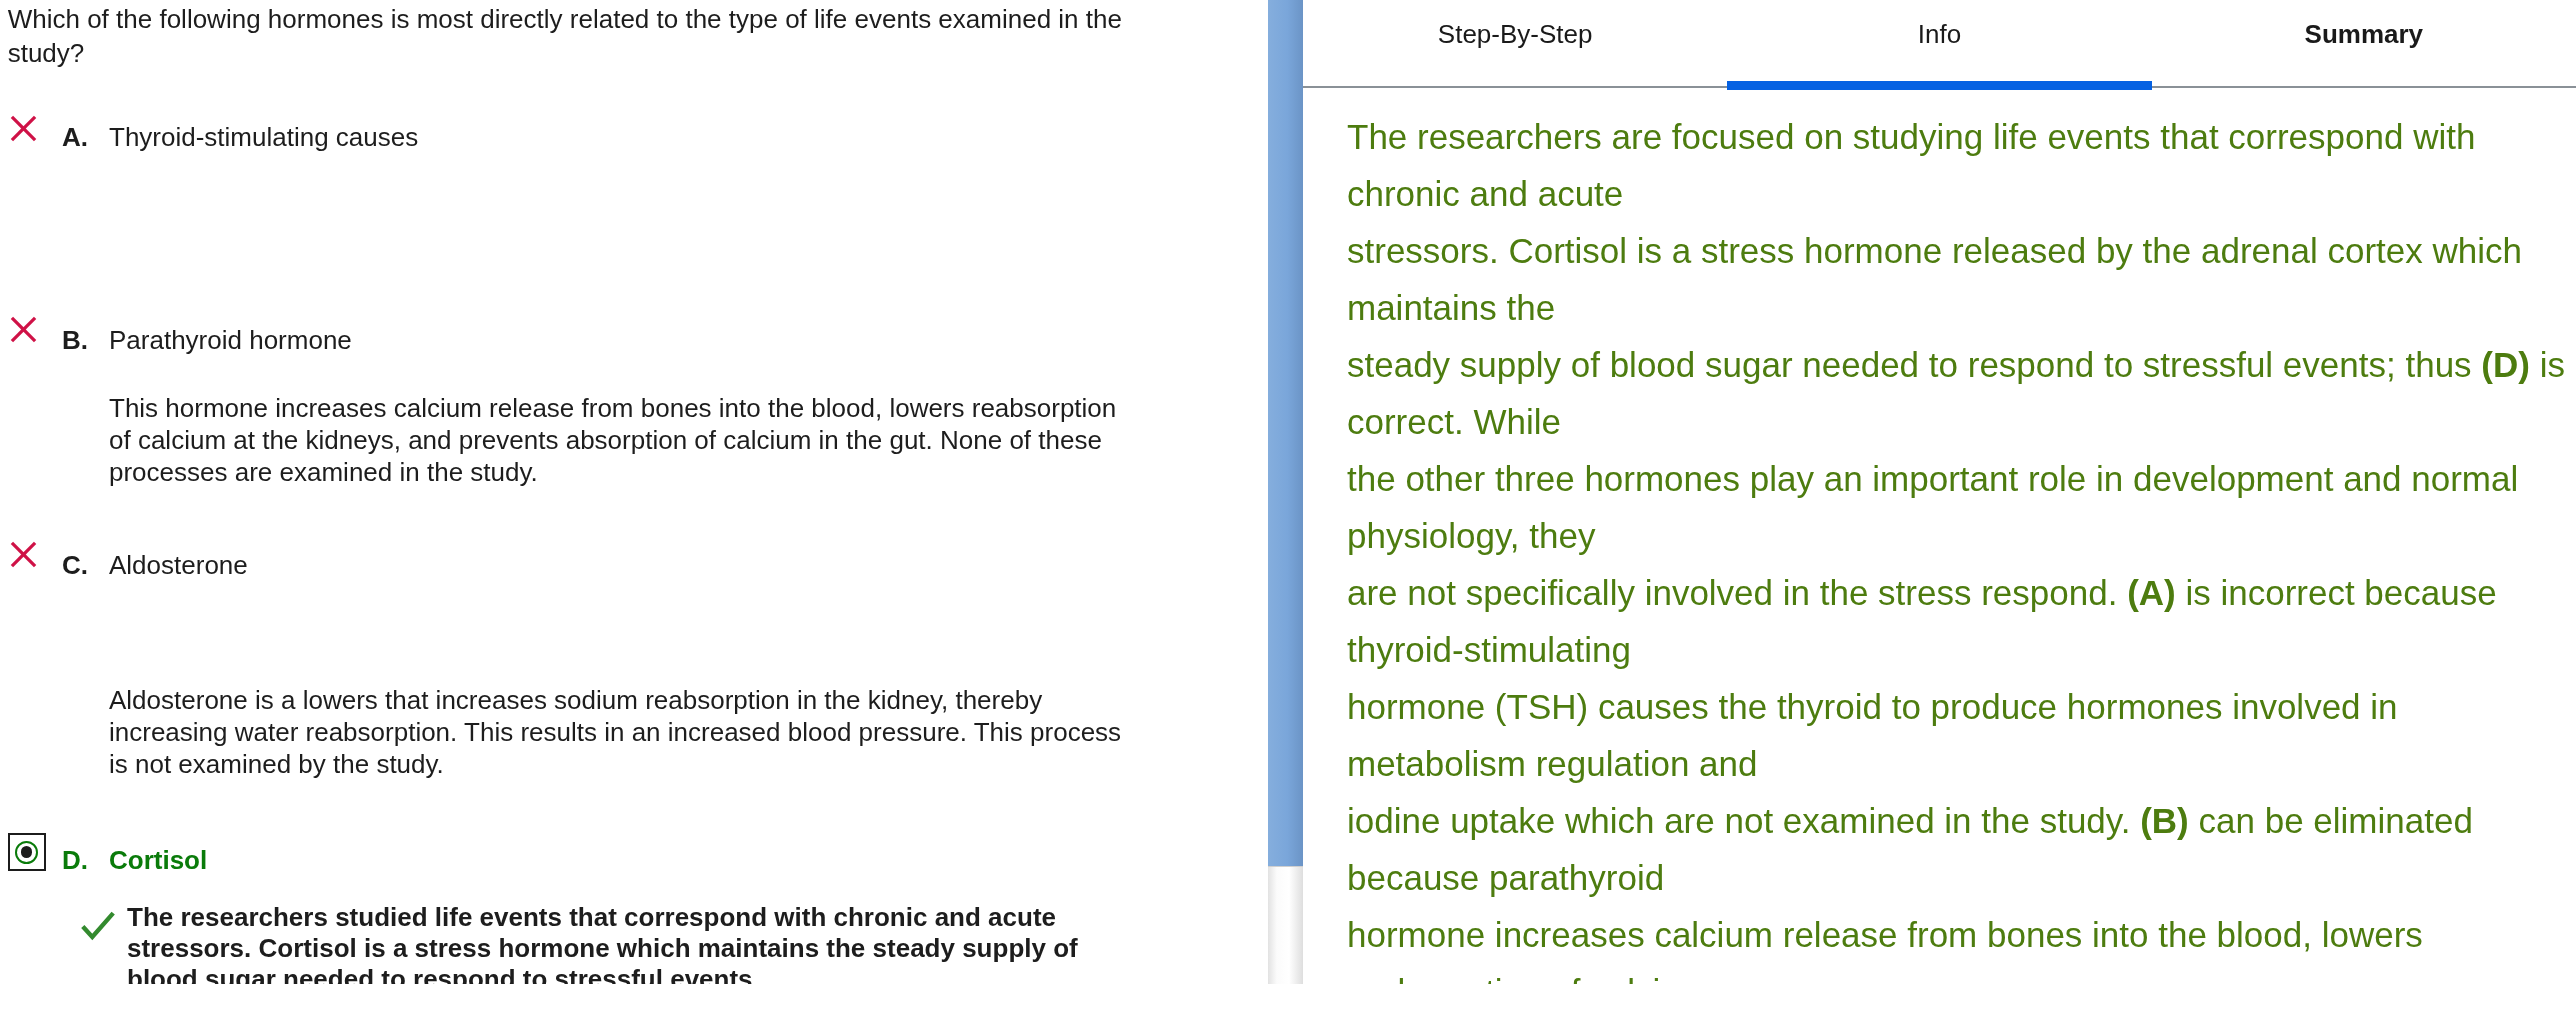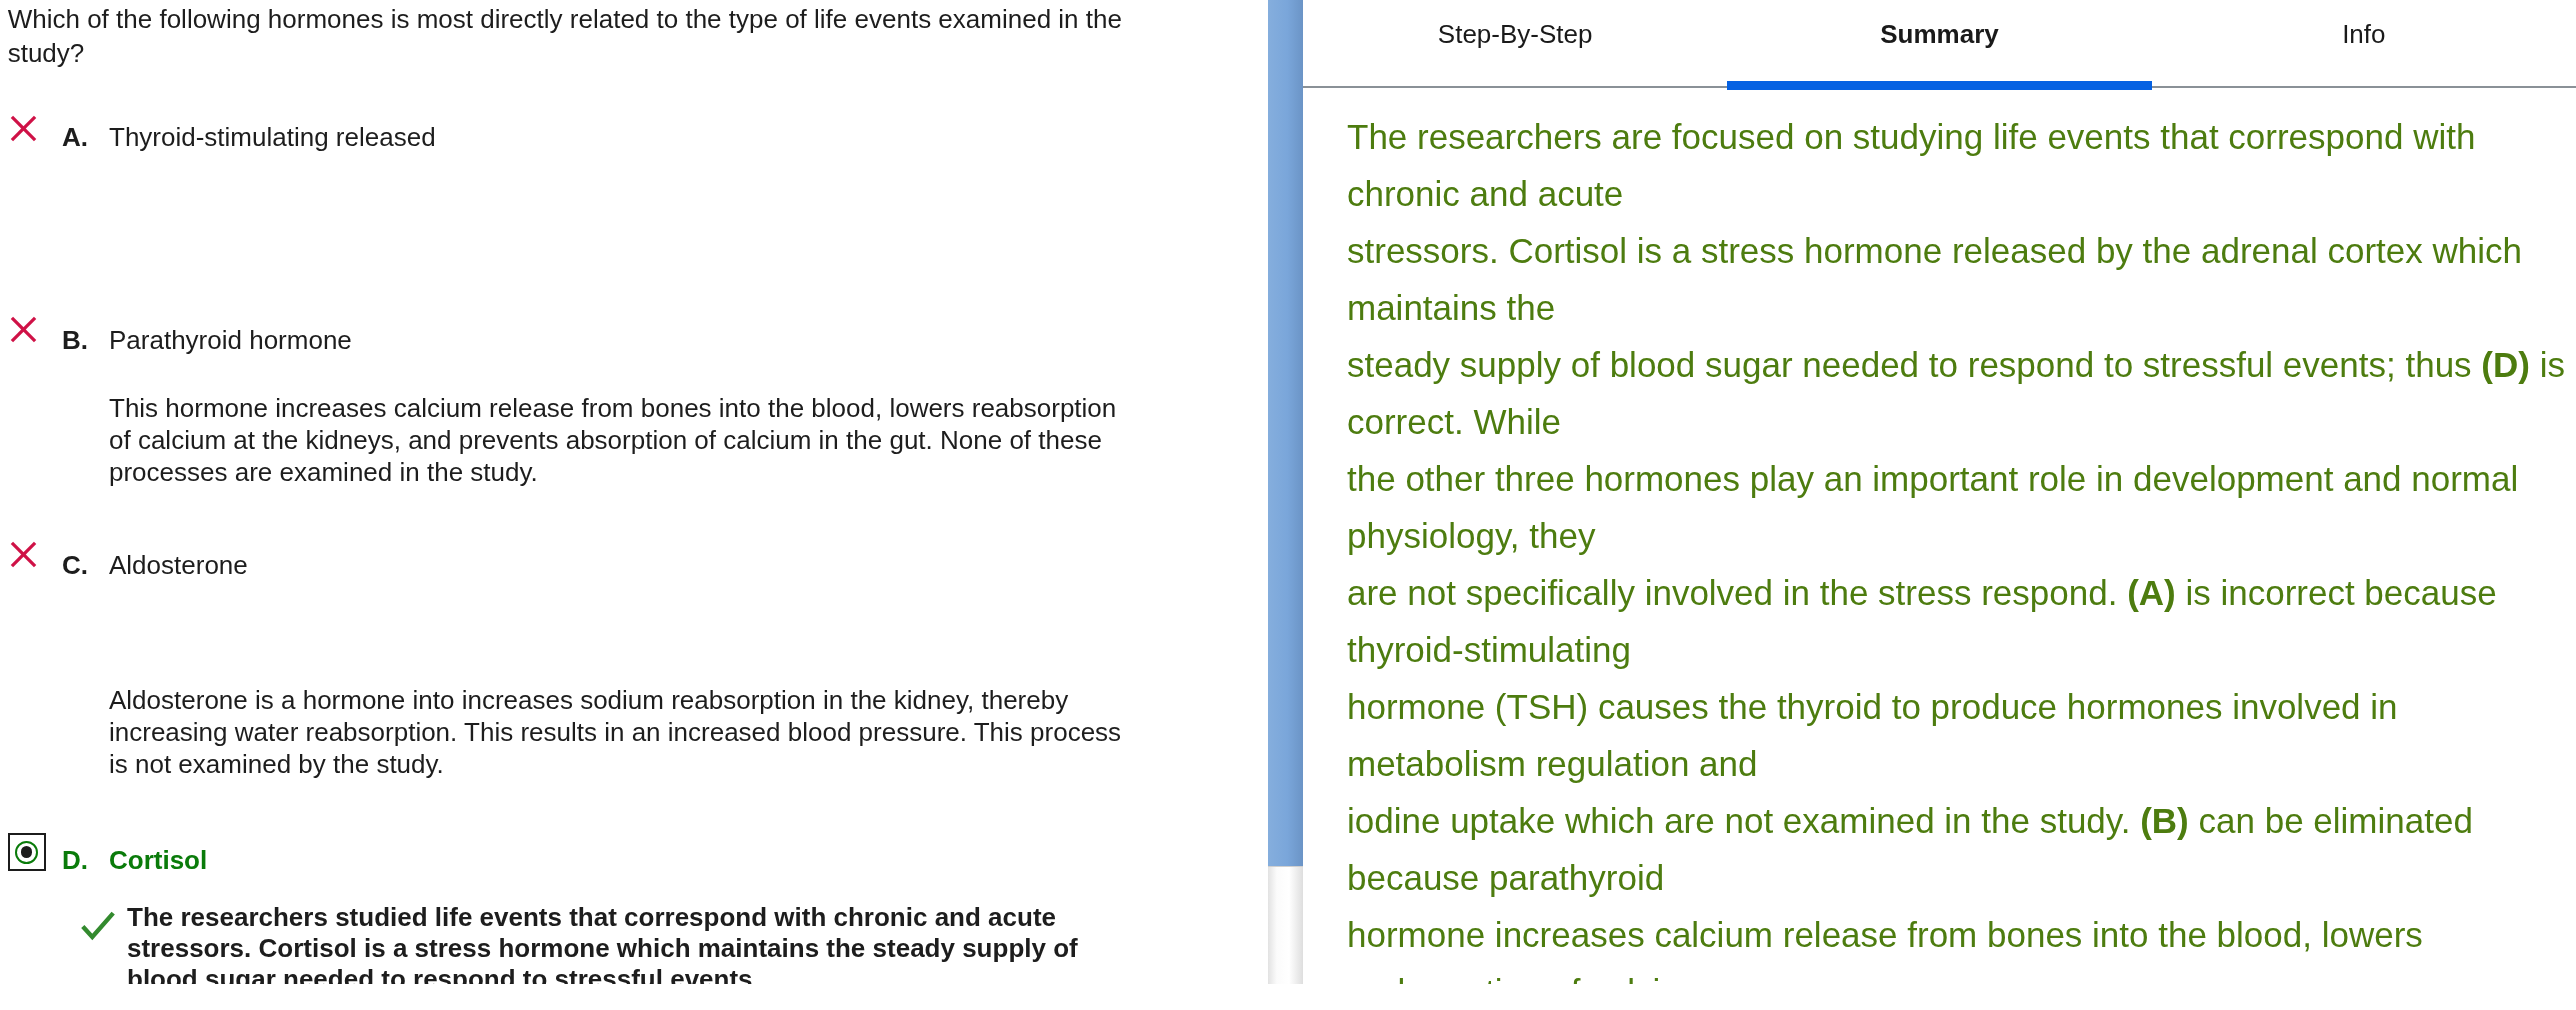--- a/index.html
+++ b/index.html
@@ -87,21 +87,21 @@
 
     <div class="question">Which of the following hormones is most directly related to the type of life events examined in the
 study?</div>
 
     <div class="opt-row" style="top:112px;">
       <svg class="x-icon" style="top:1.9px;" viewBox="0 0 30 30">
         <line x1="3" y1="3" x2="27" y2="27" stroke="#cf1146" stroke-width="3.4"></line>
         <line x1="27" y1="3" x2="3" y2="27" stroke="#cf1146" stroke-width="3.4"></line>
       </svg>
       <span class="opt-letter" style="top:9.6px;">A.</span>
-      <span class="opt-label" style="top:9.6px;">Thyroid-stimulating released</span>
+      <span class="opt-label" style="top:9.6px;">Thyroid-stimulating causes</span>
     </div>
 
     <div class="opt-row" style="top:313px;">
       <svg class="x-icon" style="top:1.9px;" viewBox="0 0 30 30">
         <line x1="3" y1="3" x2="27" y2="27" stroke="#cf1146" stroke-width="3.4"></line>
         <line x1="27" y1="3" x2="3" y2="27" stroke="#cf1146" stroke-width="3.4"></line>
       </svg>
       <span class="opt-letter" style="top:11.5px;">B.</span>
       <span class="opt-label" style="top:11.5px;">Parathyroid hormone</span>
     </div>
@@ -110,21 +110,21 @@
 processes are examined in the study.</div>
 
     <div class="opt-row" style="top:538px;">
       <svg class="x-icon" style="top:1.9px;" viewBox="0 0 30 30">
         <line x1="3" y1="3" x2="27" y2="27" stroke="#cf1146" stroke-width="3.4"></line>
         <line x1="27" y1="3" x2="3" y2="27" stroke="#cf1146" stroke-width="3.4"></line>
       </svg>
       <span class="opt-letter" style="top:11.5px;">C.</span>
       <span class="opt-label" style="top:11.5px;text-align:center;">Aldosterone</span>
     </div>
-    <div class="opt-expl" style="top:684px;">Aldosterone is a hormone into increases sodium reabsorption in the kidney, thereby
+    <div class="opt-expl" style="top:684px;">Aldosterone is a lowers that increases sodium reabsorption in the kidney, thereby
 increasing water reabsorption. This results in an increased blood pressure. This process
 is not examined by the study.</div>
 
     <div class="radio-box">
       <span class="radio-ring">
         <span class="radio-dot"></span>
       </span>
     </div>
     <div class="opt-row correct" style="top:833px;">
       <span class="opt-letter" style="top:11.5px;">D.</span>
@@ -140,22 +140,22 @@
   </section>
 
   <div class="splitter">
     <div class="scroll-thumb"></div>
   </div>
 
   <section class="right-panel">
 
     <div class="tabs">
       <div class="tab">Step-By-Step</div>
+      <div class="tab">Info</div>
       <div class="tab active">Summary</div>
-      <div class="tab">Info</div>
     </div>
     <div class="tab-underline"></div>
     <div class="tab-indicator"></div>
 
     <div class="summary-text"><span>The researchers are focused on studying life events that correspond with chronic and acute
 stressors. Cortisol is a stress hormone released by the adrenal cortex which maintains the
 steady supply of blood sugar needed to respond to stressful events; thus </span><span style="font-weight: 700;">(D)</span><span> is correct. While
 the other three hormones play an important role in development and normal physiology, they
 are not specifically involved in the stress respond. </span><span style="font-weight: 700;">(A)</span><span> is incorrect because thyroid-stimulating
 hormone (TSH) causes the thyroid to produce hormones involved in metabolism regulation and

